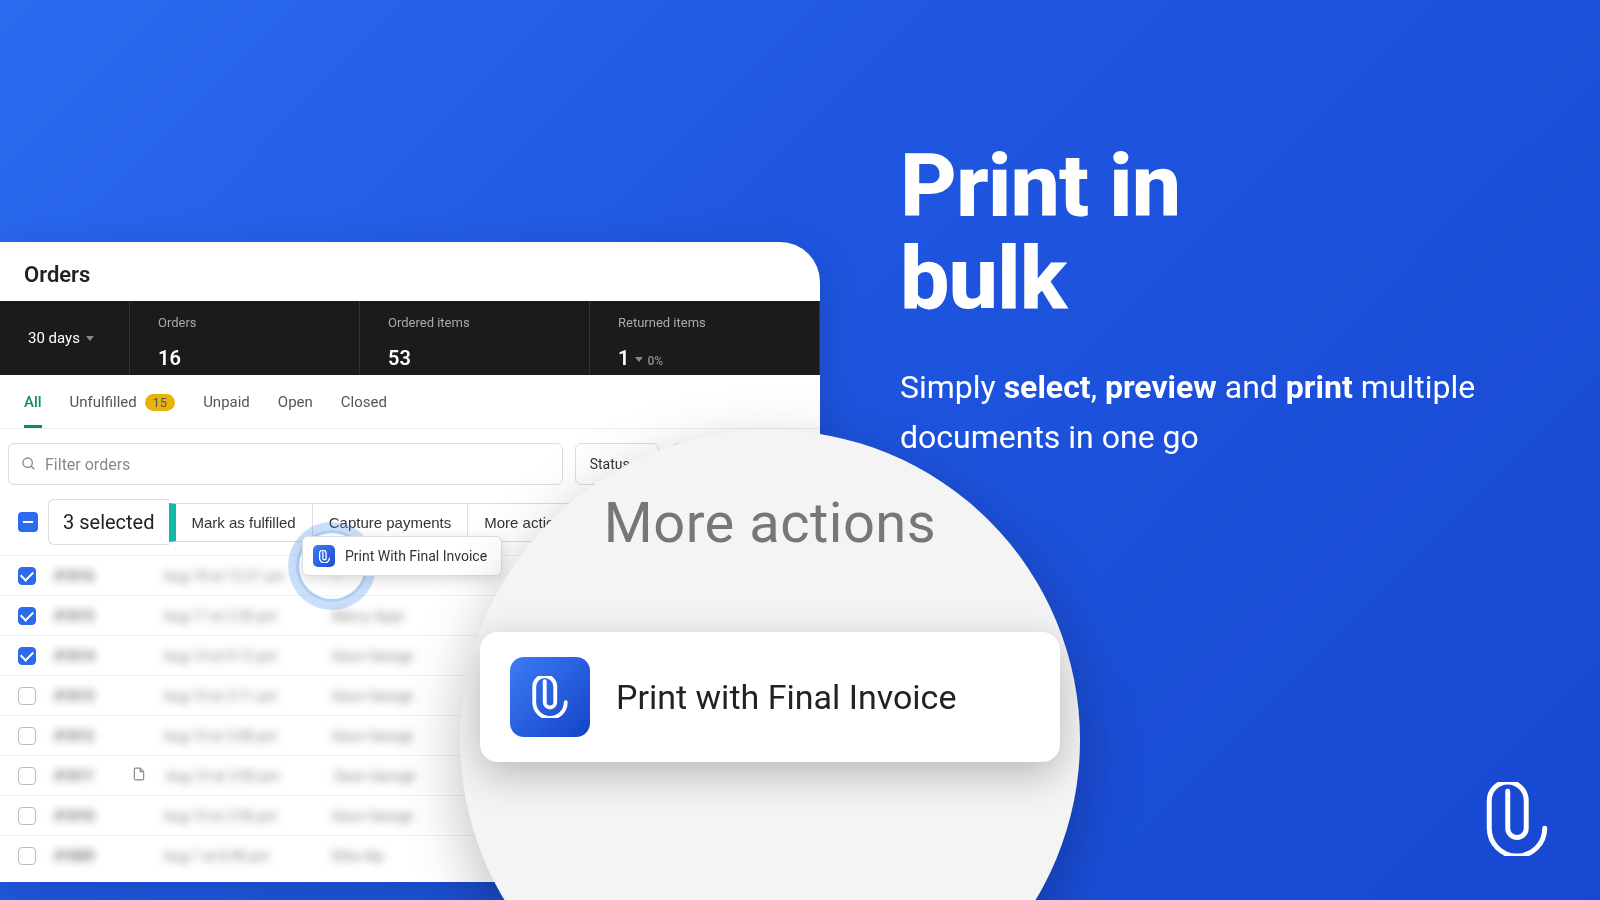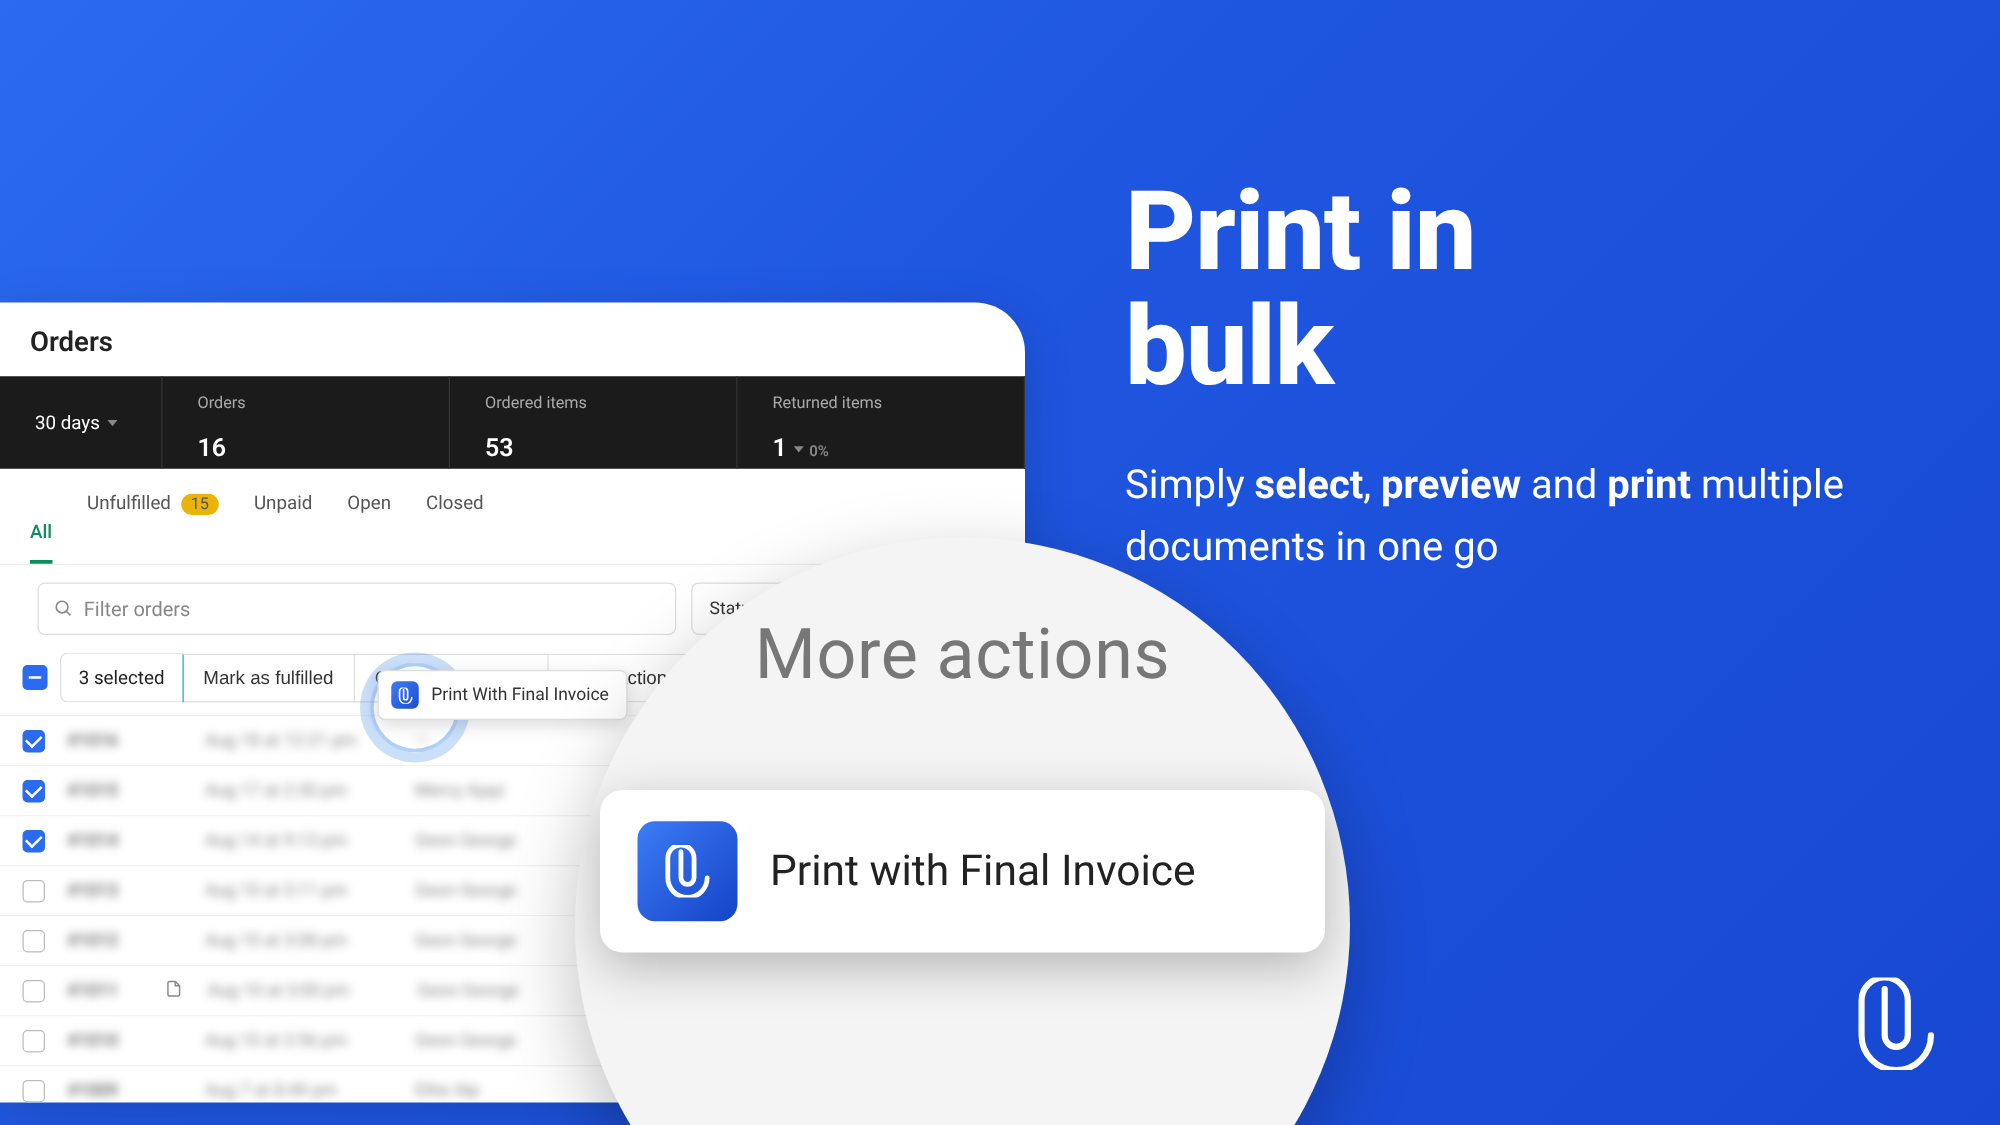--- a/index.html
+++ b/index.html
@@ -18,34 +18,34 @@
   }
   .summary .cell { padding: 14px 28px; border-right: 1px solid #333; flex: 1; }
   .summary .cell.time { flex: 0 0 130px; display:flex; align-items:center; font-size:15px; color:#ffffff; }
   .summary .cell .label { font-size: 13px; color: #aaa; }
   .summary .cell .val { font-size: 20px; font-weight:600; color:#fff; margin-top:16px; }
   .tiny-tri { display:inline-block; margin-left:6px; width:0;height:0;border-left:4px solid transparent;border-right:4px solid transparent;border-top:5px solid #888; vertical-align:middle;}
   .pct { font-size:12px; color:#888; margin-left:4px;}
   
   .tabs { display:flex; gap:28px; padding: 18px 24px 0; border-bottom:1px solid #eee; }
   .tab { font-size:15px; color:#555; padding-bottom:14px; cursor:pointer; }
-  .tab.active { color:#0a8f5b; border-bottom:3px solid #0a8f5b; font-weight:500;margin-top:23px;}
+  .tab.active { color:#0a8f5b; border-bottom:3px solid #0a8f5b; font-weight:500;}
   .tab .badge { display:inline-block; background:#eab308; color:#555; border-radius:10px; padding:1px 8px; font-size:13px; margin-left:4px;}
   
-  .filter-row { display:flex; gap:12px; padding:14px 30px; }
+  .filter-row { display:flex; gap:12px; padding:14px 8px; }
   .search { flex:1; display:flex; align-items:center; border:1px solid #ddd; border-radius:6px; height:42px; padding:0 12px; color:#888;}
   .search svg { width:16px; height:16px; margin-right:8px; }
   .fbtn { border:1px solid #ddd; border-radius:6px; height:42px; padding:0 14px; display:flex; align-items:center; font-size:14px; color:#333; background:#fff; cursor:pointer;}
   
   .action-row { display:flex; align-items:center; gap:0; padding:0 18px 10px; }
   .check-mixed { width:20px; height:20px; border-radius:4px; background:#2b6bf0; display:flex; align-items:center; justify-content:center; margin-right:10px;}
   .check-mixed span { width:10px; height:2.5px; background:#fff;}
-  .selcount { font-size:15px; color:#222; padding:10px 14px; border:1px solid #ddd; border-radius:6px 0 0 6px; border-right:none;}
+  .selcount { font-size:20px; color:#222; padding:10px 14px; border:1px solid #ddd; border-radius:6px 0 0 6px; border-right:none;}
   .abtn { border:1px solid #ddd; padding:10px 16px; font-size:15px; color:#333; background:#fff; cursor:pointer; border-left:none;}
-  .abtn.first { border-left:1px solid #14b8a6; border-radius:0;text-align:right;}
+  .abtn.first { border-left:7px solid #14b8a6; border-radius:0;text-align:right;}
   .abtn.last { border-radius:0 6px 6px 0;}
   
   .orders-list { padding: 0 0 0 0; }
   .orow { display:flex; align-items:center; height:40px; border-top:1px solid #f2f2f2; padding:0 18px; gap:18px;}
   .cb { width:18px;height:18px;border:1.5px solid #bbb;border-radius:4px;display:flex;align-items:center;justify-content:center;}
   .cb.on { background:#2b6bf0; border-color:#2b6bf0;}
   .cb.on::after{ content:""; width:6px;height:10px;border:solid #fff;border-width:0 2px 2px 0; transform:rotate(45deg) translate(-1px,-1px);}
   .blur { filter: blur(4px); color:#999; }
   .oc1 { color:#666; font-size:14px; font-weight:600; width:60px;}
   .oc2 { color:#888; font-size:14px; width:150px;}

